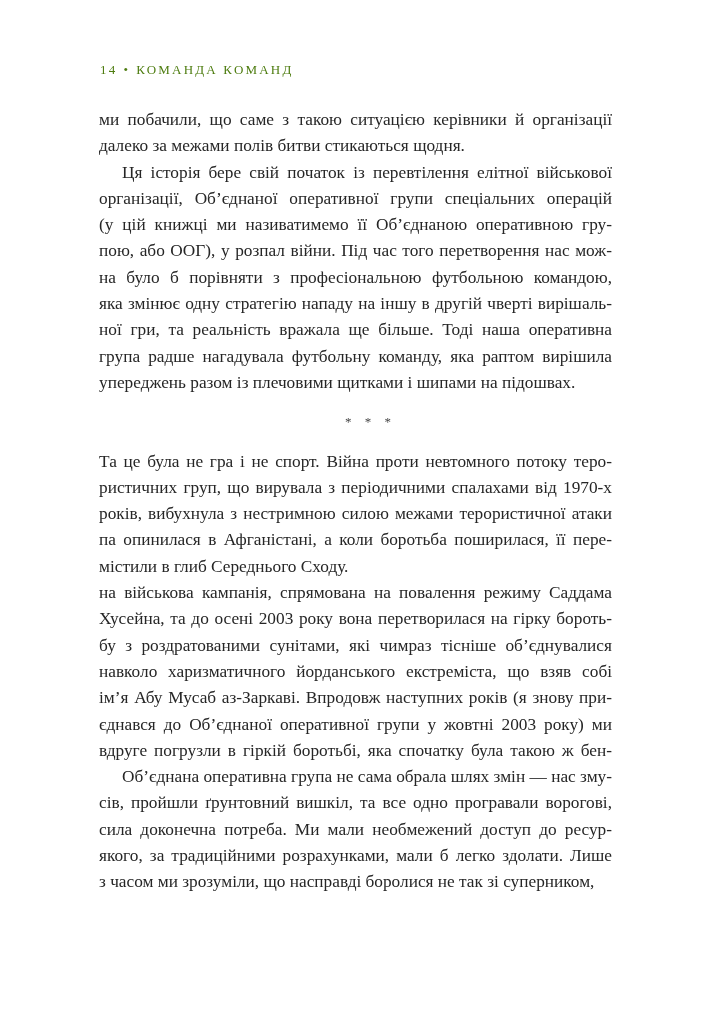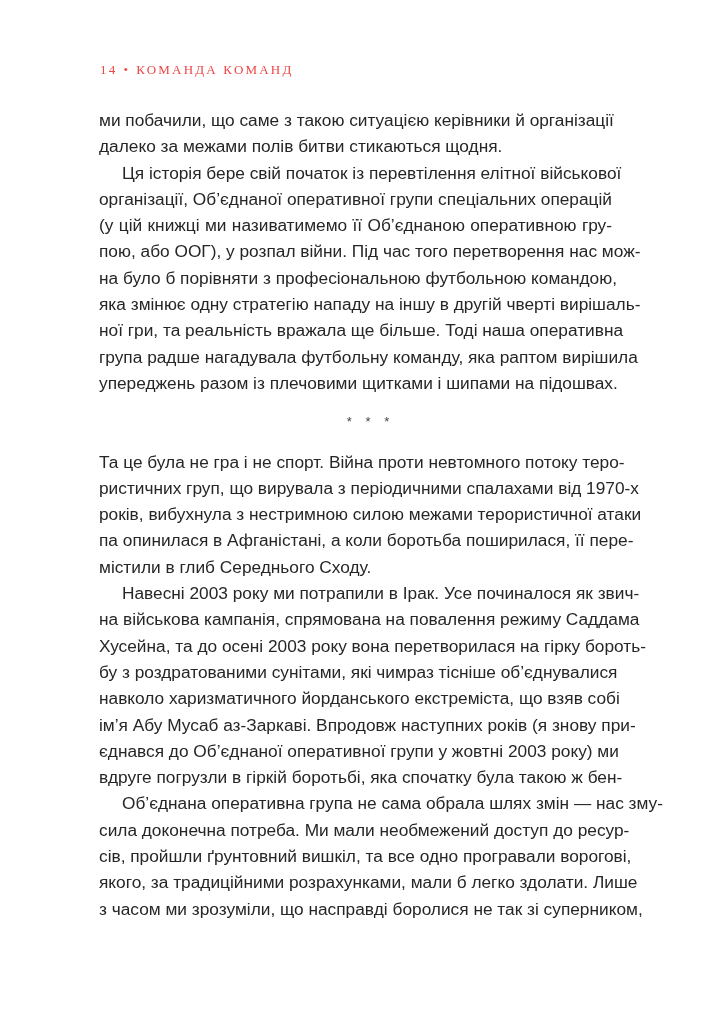--- a/index.html
+++ b/index.html
@@ -14,28 +14,28 @@
   .page {
     position: absolute;
     left: 0; top: 0; width: 707px; height: 1024px;
   }
   .running-head {
     position: absolute;
     left: 100px; top: 62px;
     font-family: "Liberation Serif", serif;
     font-size: 13px;
     letter-spacing: 2.2px;
-    color: #ef4444;
+    color: #4d7c0f;
   }
   .running-head .sep { margin: 0 6px; }
   .text-block {
     position: absolute;
     left: 99px; top: 107px;
     width: 513px;
-    font-family: Liberation Sans, sans-serif;
+    font-family: Liberation Serif, serif;
     font-size: 17.3px;
     line-height: 26.3px;
     color: #262626;
   }
   .line {
     display: block;
     height: 26.3px;
     white-space: nowrap;
     text-align: justify;
     text-align-last: justify;
@@ -83,31 +83,30 @@
     <div class="separator">* * *</div>
     <div id="after-break">
         <div>
           <span class="line">Та це була не гра і не спорт. Війна проти невтомного потоку теро-</span>
           <span class="line">ристичних груп, що вирувала з періодичними спалахами від 1970-х</span>
           <span class="line">років, вибухнула з нестримною силою межами терористичної атаки</span>
           <span class="line">па опинилася в Афганістані, а коли боротьба поширилася, її пере-</span>
           <span class="line last">містили в глиб Середнього Сходу.</span>
         </div>
         <div>
-          <span class="line indent">Навесні 2003 року ми потрапили в Ірак. Усе починалося як звич-</span>
           <span class="line">на військова кампанія, спрямована на повалення режиму Саддама</span>
           <span class="line">Хусейна, та до осені 2003 року вона перетворилася на гірку бороть-</span>
           <span class="line">бу з роздратованими сунітами, які чимраз тісніше об’єднувалися</span>
           <span class="line">навколо харизматичного йорданського екстреміста, що взяв собі</span>
           <span class="line">ім’я Абу Мусаб аз-Заркаві. Впродовж наступних років (я знову при-</span>
           <span class="line">єднався до Об’єднаної оперативної групи у жовтні 2003 року) ми</span>
           <span class="line">вдруге погрузли в гіркій боротьбі, яка спочатку була такою ж бен-</span>
         </div>
         <div>
           <span class="line indent">Об’єднана оперативна група не сама обрала шлях змін — нас зму-</span>
+          <span class="line">сів, пройшли ґрунтовний вишкіл, та все одно програвали ворогові,</span>
           <span class="line">сила доконечна потреба. Ми мали необмежений доступ до ресур-</span>
-          <span class="line">сів, пройшли ґрунтовний вишкіл, та все одно програвали ворогові,</span>
           <span class="line">якого, за традиційними розрахунками, мали б легко здолати. Лише</span>
           <span class="line last">з часом ми зрозуміли, що насправді боролися не так зі суперником,</span>
         </div>
       </div>
   </div>
 </div>
 
 </body></html>

